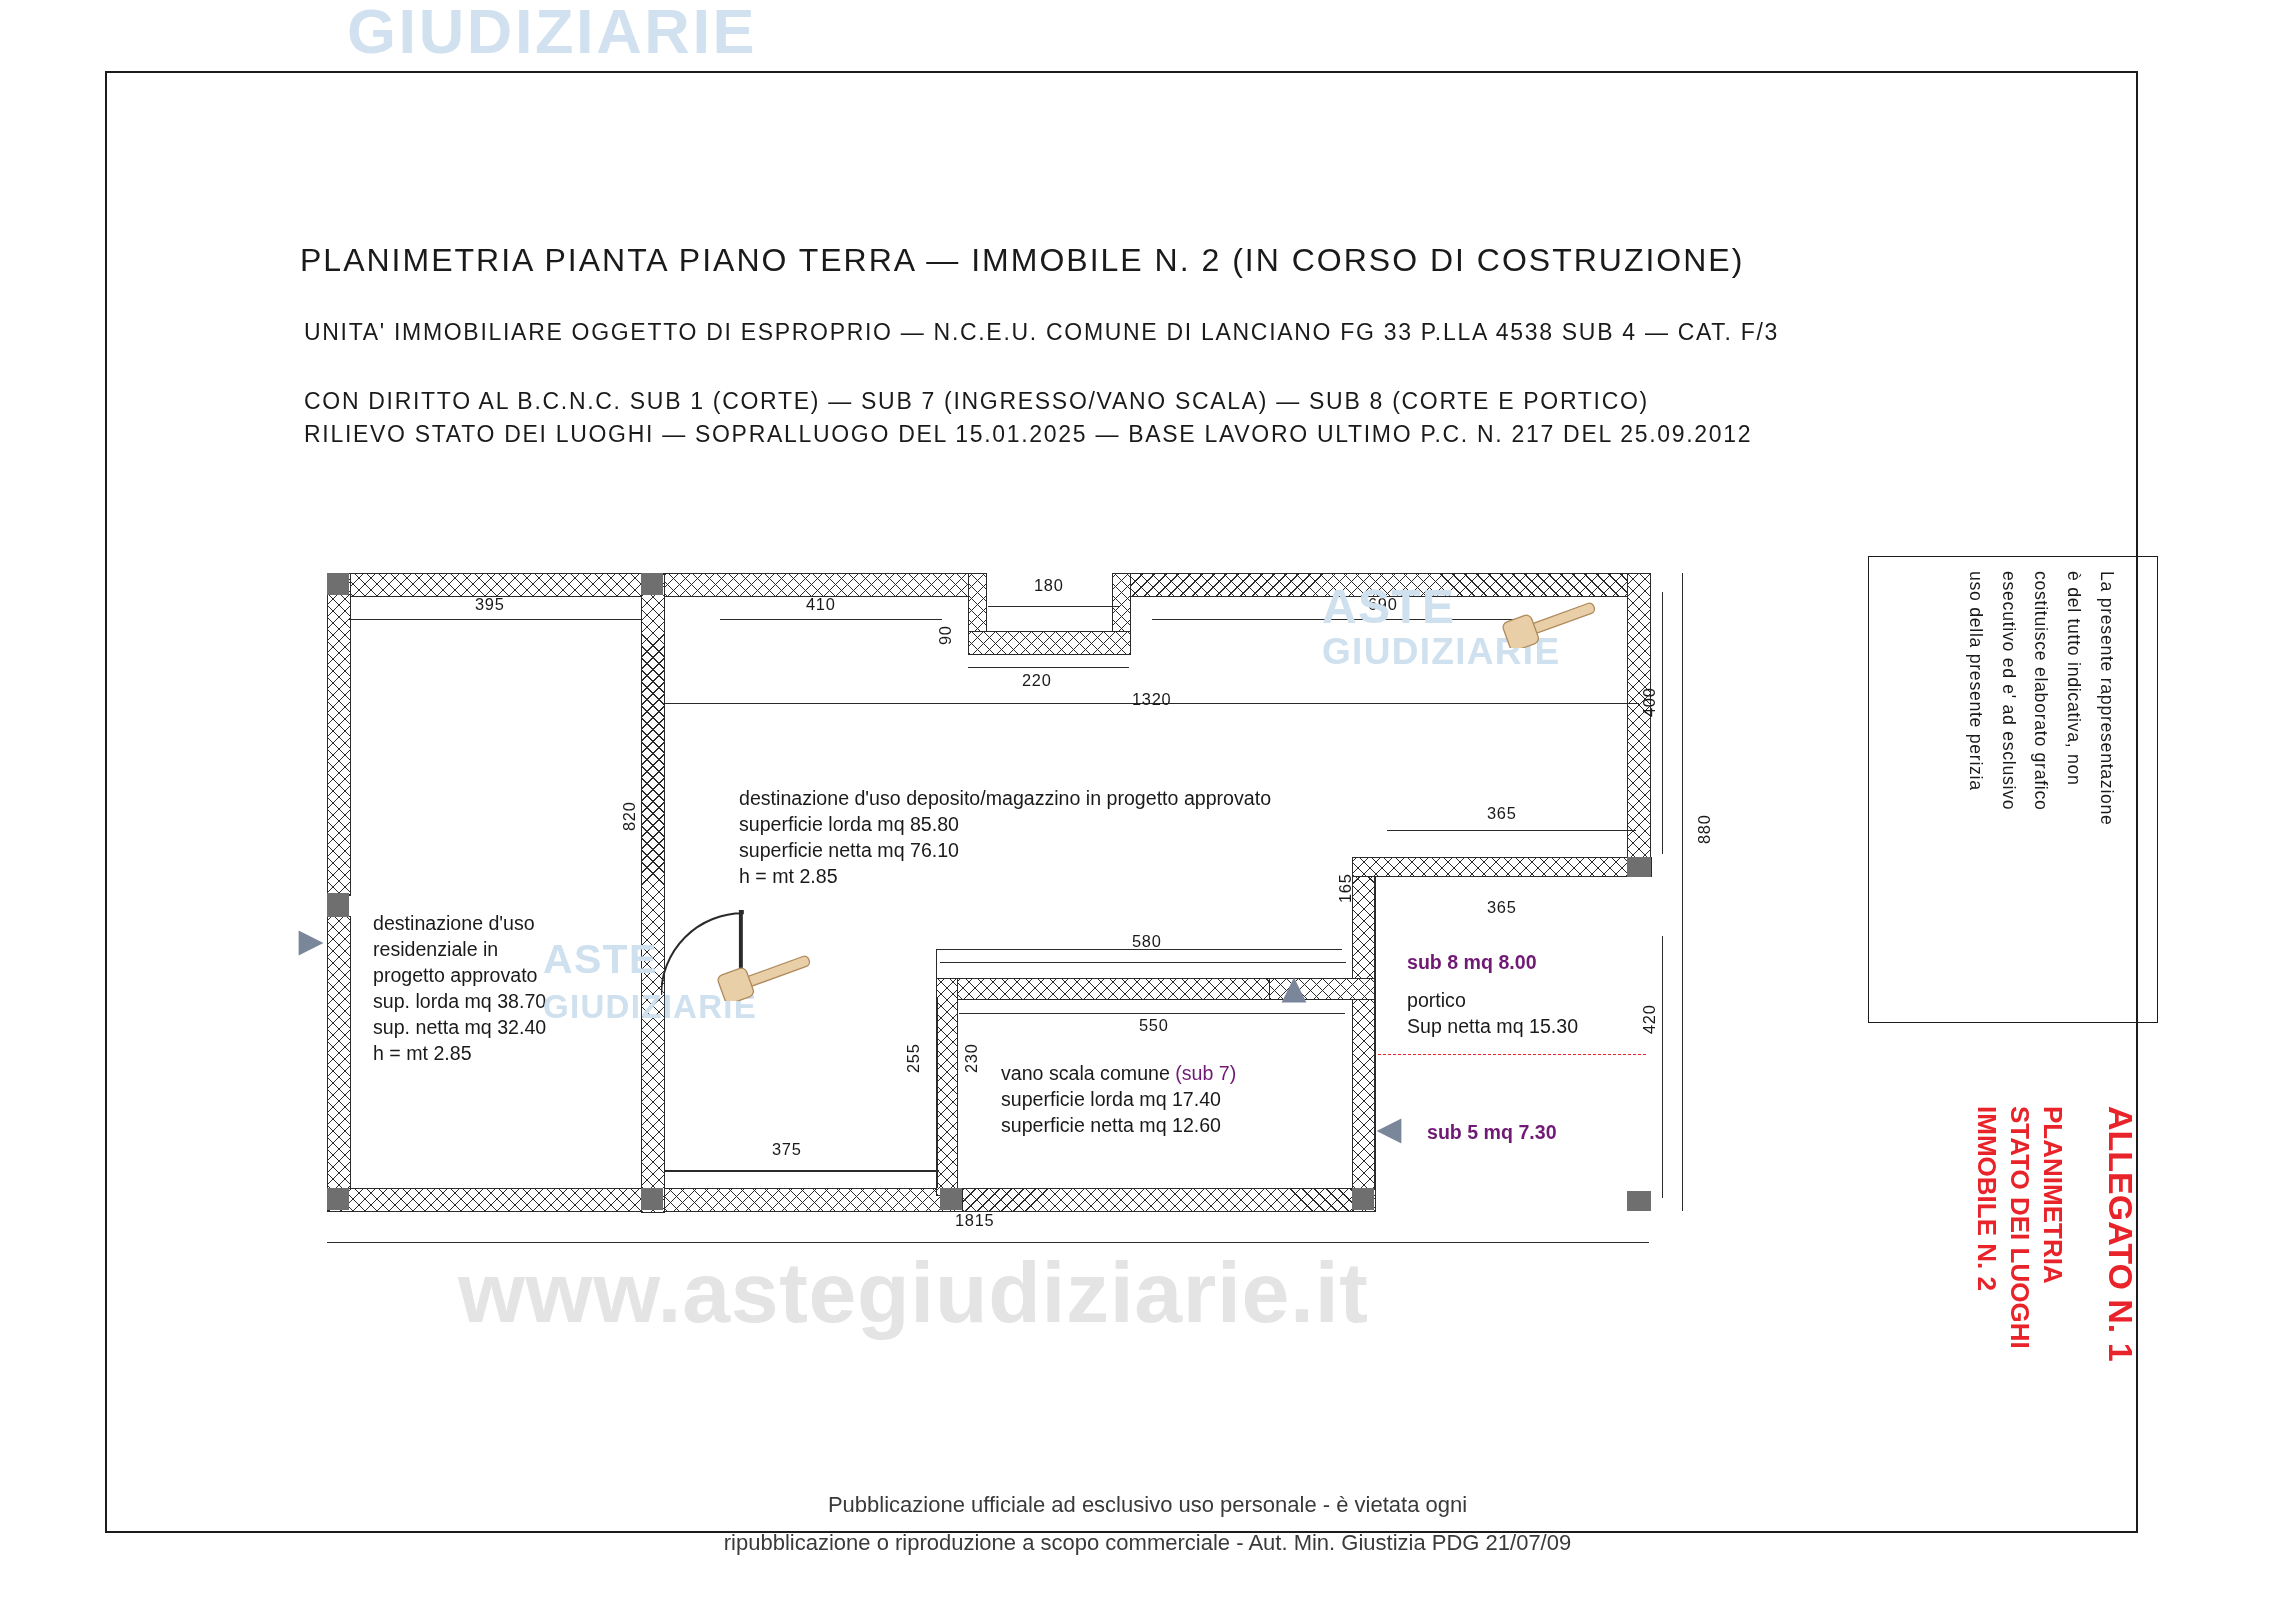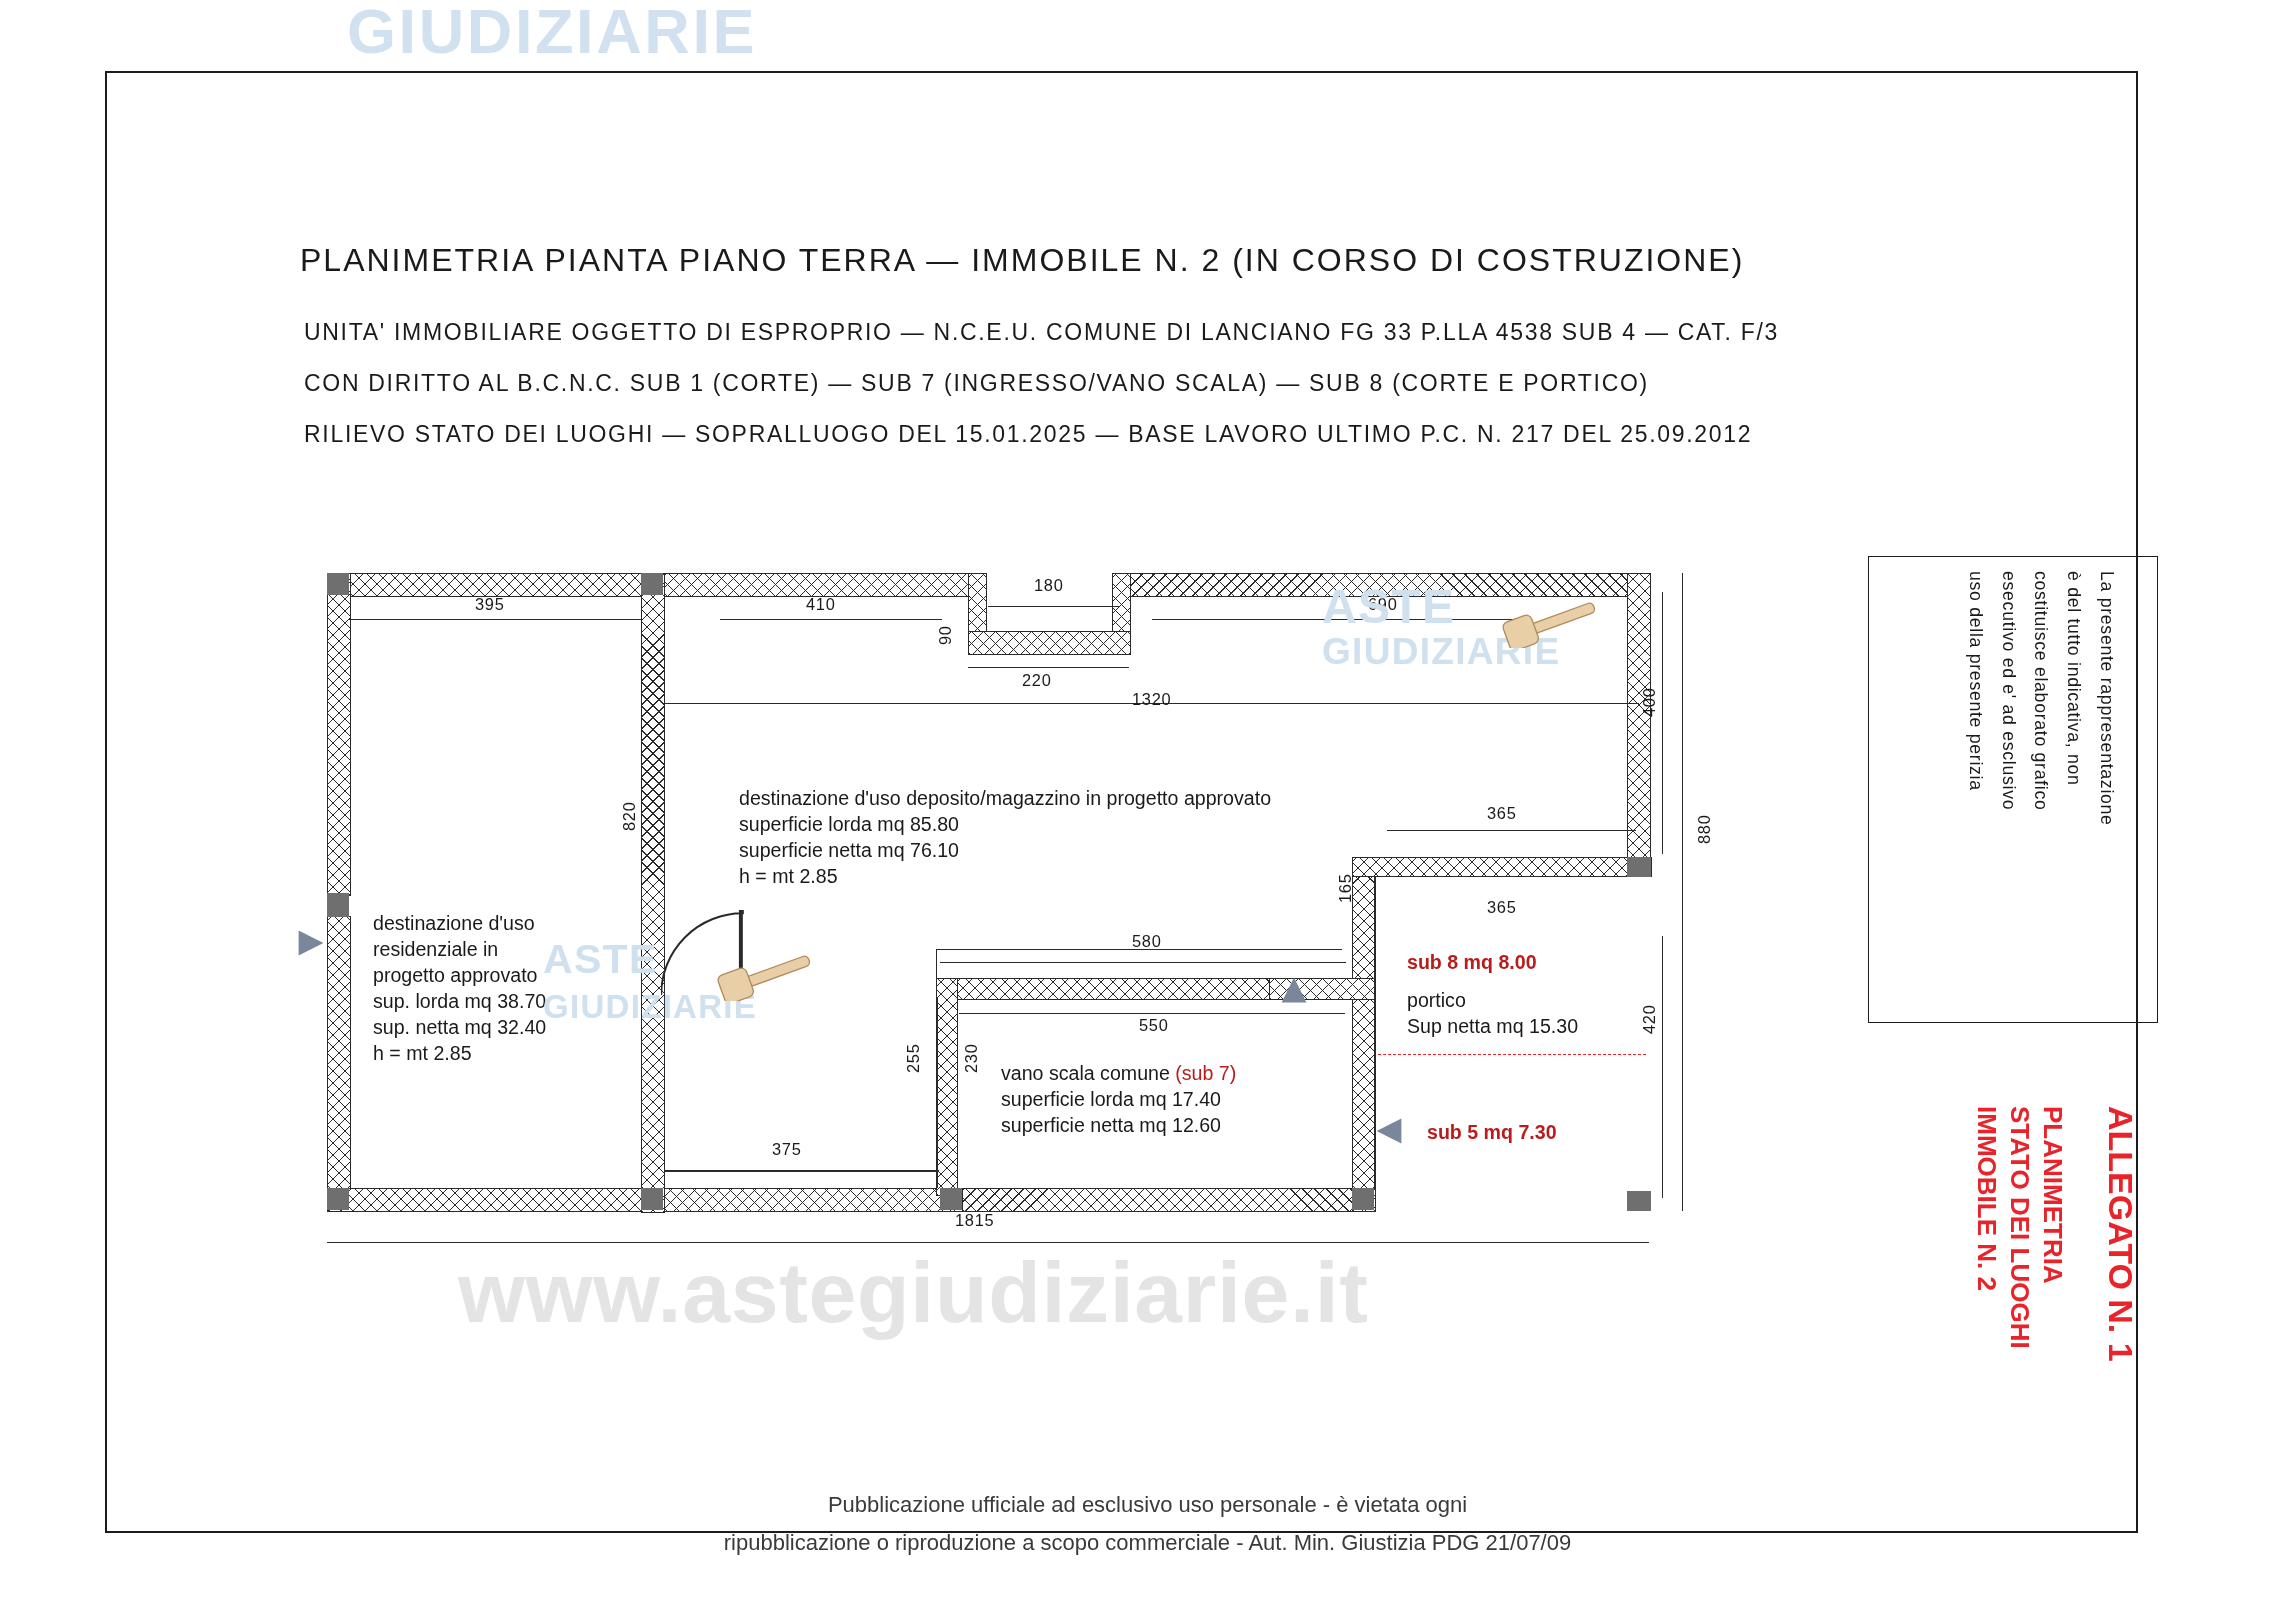--- a/index.html
+++ b/index.html
@@ -3,21 +3,21 @@
 <meta charset="utf-8">
 <style>
   html,body{margin:0;padding:0;background:#ffffff;}
   body{width:2295px;height:1623px;position:relative;overflow:hidden;
        font-family:"Liberation Sans",sans-serif;color:#1a1a1a;}
   .abs{position:absolute;}
   .frame{position:absolute;left:105px;top:71px;width:2029px;height:1458px;border:2px solid #1c1c1c;}
   
   .title-main{position:absolute;left:300px;top:242px;font-size:32px;letter-spacing:2px;white-space:nowrap;}
   .title-sub{position:absolute;left:304px;font-size:23px;letter-spacing:1.7px;white-space:nowrap;}
-  .t1{top:319px;} .t2{top:370px;} .t3{top:421px;}
+  .t1{top:319px;} .t2{top:388px;} .t3{top:421px;}
   
   .wm-top{position:absolute;left:347px;top:-5.2px;font-size:63px;font-weight:bold;color:#cfe0ef;
           letter-spacing:2.6px;font-family:"Liberation Sans",sans-serif;opacity:.95;}
   .wm-aste{position:absolute;left:1322px;top:579px;font-size:48px;font-weight:bold;color:#cfe0ef;letter-spacing:1.3px;}
   .wm-aste2{position:absolute;left:1322px;top:631px;font-size:37px;font-weight:bold;color:#cfe0ef;letter-spacing:1.3px;}
   .wm-aste3{position:absolute;left:543px;top:936px;font-size:41px;font-weight:bold;color:#cfe0ef;letter-spacing:1.3px;}
   .wm-aste4{position:absolute;left:543px;top:988px;font-size:33px;font-weight:bold;color:#cfe0ef;letter-spacing:1.3px;}
   .wm-url{position:absolute;left:458px;top:1243px;font-size:86px;color:#e4e4e4;font-weight:bold;letter-spacing:0.7px;
           white-space:nowrap;}
   .gavel{position:absolute;width:124px;height:59px;}
@@ -34,21 +34,21 @@
         background-image:
           repeating-linear-gradient(45deg,#2a2a2a 0 1px,transparent 1px 8.5px),
           repeating-linear-gradient(-45deg,#2a2a2a 0 1px,transparent 1px 8.5px);}
   .pier{position:absolute;background:#6f6f6f;}
   .thinline{position:absolute;background:#2a2a2a;}
   .dim{position:absolute;font-size:16.4px;letter-spacing:0.7px;color:#1a1a1a;white-space:nowrap;}
   .dimv{position:absolute;font-size:16.4px;letter-spacing:0.7px;color:#1a1a1a;white-space:nowrap;
         transform-origin:left top;transform:rotate(-90deg);}
   .roomtxt{position:absolute;font-size:19.6px;line-height:26px;white-space:nowrap;}
   .roomtxt.c{text-align:left;}
-  .red{color:#b91c1c;}
+  .red{color:#701a75;}
   .dashed{position:absolute;border-top:1.3px dashed #e8232a;}
 </style>
 </head>
 <body>
 
 <div class="wm-top">GIUDIZIARIE</div>
 
 <div class="frame"></div>
 
 <div class="title-main">PLANIMETRIA PIANTA PIANO TERRA — IMMOBILE N. 2 (IN CORSO DI COSTRUZIONE)</div>

